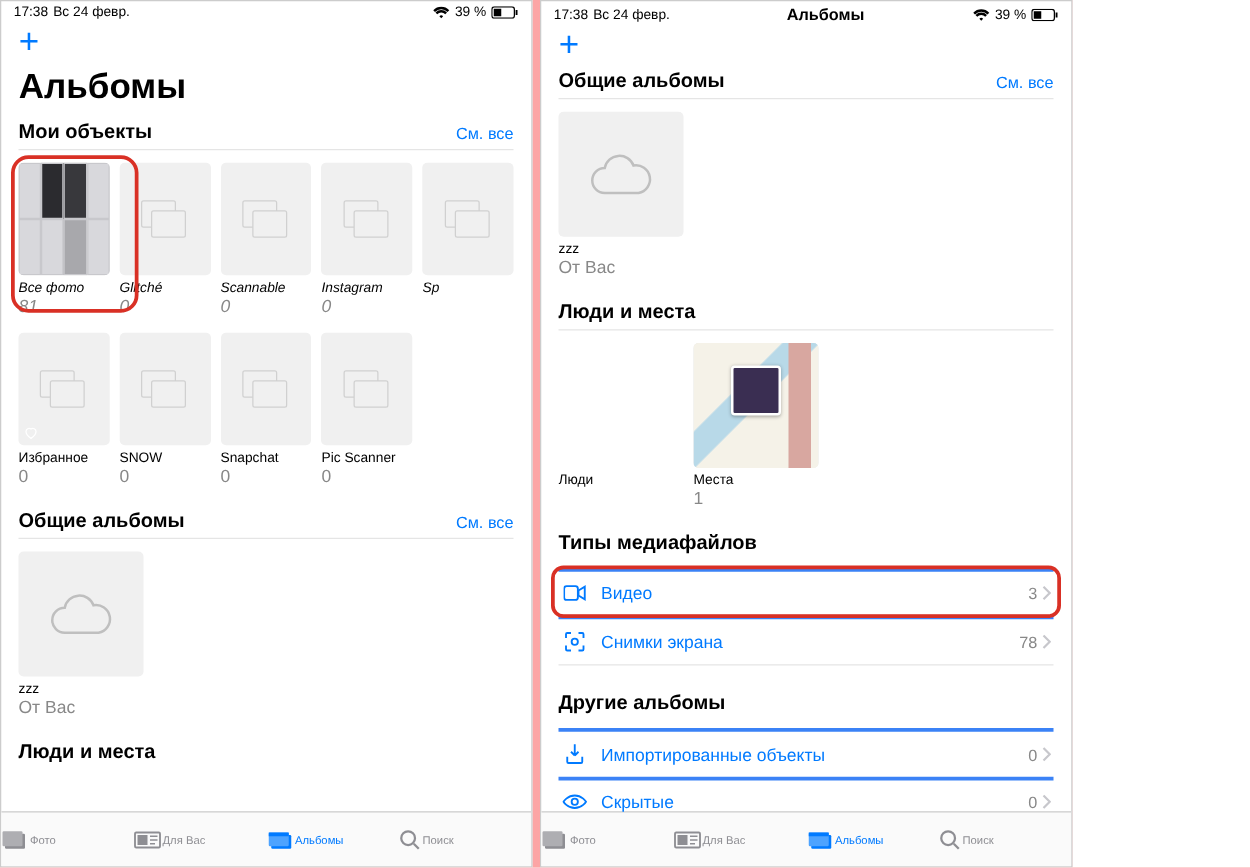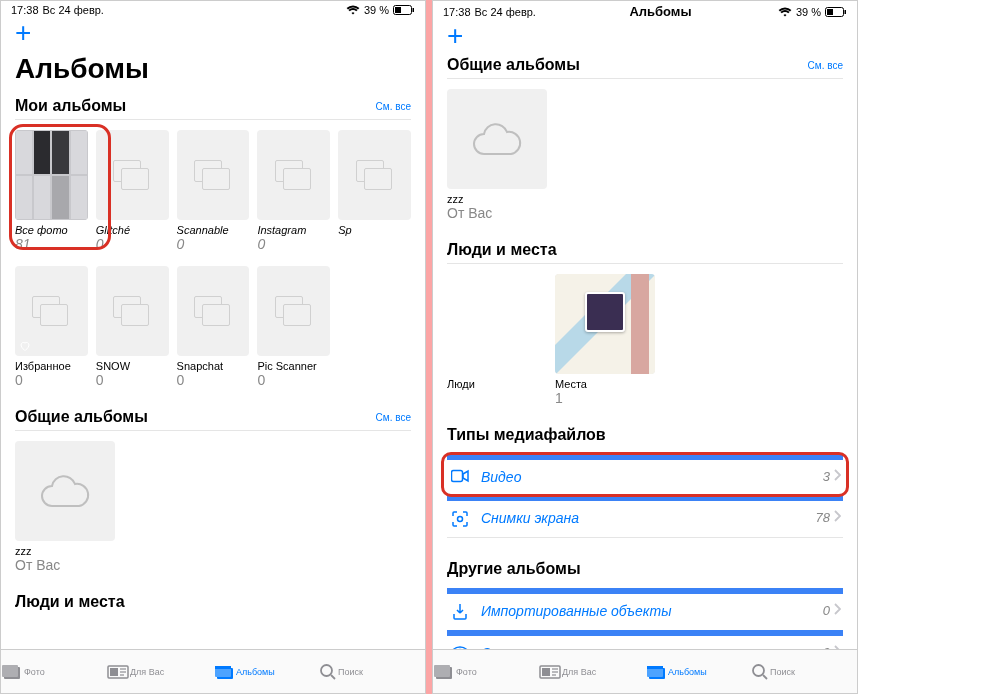--- a/index.html
+++ b/index.html
@@ -13,21 +13,21 @@
   .status-right svg { display: block; }
   .status-center { font-weight: 600; font-size: 13px; }
   
   .add-btn { color: #007aff; font-size: 28px; font-weight: 300; padding: 0 14px; line-height: 1; }
   .page-title { font-size: 28px; font-weight: 700; padding: 6px 14px 6px 14px; }
   
   .content { flex: 1; overflow-y: auto; padding: 0 14px; }
   
   .section-hdr { display: flex; justify-content: space-between; align-items: center; padding: 6px 0 4px 0; border-bottom: 1px solid #e5e5e5; margin-bottom: 10px; }
   .section-title { font-size: 16px; font-weight: 700; }
-  .see-all { color: #007aff; font-size: 10px; }
+  .see-all { color: #007aff; font-size: 13px; }
   
   .album-grid-5 { display: grid; grid-template-columns: repeat(5, 1fr); gap: 8px; margin-bottom: 14px; }
   .album-grid-5 .thumb { height: 90px; }
   .album-row { display: flex; gap: 8px; margin-bottom: 14px; }
   .album-row .album { width: 100px; }
   .album-row .thumb { height: 100px; }
   
   .album { display: flex; flex-direction: column; position: relative; }
   .thumb { width: 100%; background: #f0f0f0; border-radius: 4px; display: flex; align-items: center; justify-content: center; position: relative; overflow: hidden; }
   .album-label { font-size: 11px; color: #000; margin-top: 4px; white-space: nowrap; overflow: hidden; text-overflow: ellipsis; }
@@ -45,21 +45,21 @@
   .cloud-icon svg { display: block; }
   
   .highlight-red { position: absolute; border: 3px solid #d93025; border-radius: 14px; pointer-events: none; z-index: 50; }
   
   .places-thumb { background:#e8e8e8; position: relative; }
   .map-bg { position: absolute; inset: 0; background: linear-gradient(135deg,#f5f2e8 0%,#f5f2e8 35%,#b8d9e8 36%,#b8d9e8 50%,#f5f2e8 51%,#f5f2e8 100%); }
   .map-road { position:absolute; width:18px; height:100%; left:76px; background:#d8a7a0; }
   .map-pin { position:absolute; width:40px; height:40px; background:#3a2e52; border:2px solid #fff; top:18px; left:30px; border-radius:3px; box-shadow:0 1px 3px rgba(0,0,0,.3); }
   
   .media-list { margin-top: 6px; }
-  .media-row { display: flex; align-items: flex-start; padding: 9px 2px; border-top: 6px solid #3b82f6; font-size: 14px; font-style: italic; }
+  .media-row { display: flex; align-items: center; padding: 9px 2px; border-top: 3px solid #3b82f6; font-size: 14px; }
   .media-row:last-child { border-bottom: 1px solid #e5e5e5; }
   .media-icon { width: 22px; display: flex; justify-content: center; margin-right: 10px; }
   .media-icon svg { display: block; }
   .media-label { color: #007aff; flex: 0 0 auto; }
   .media-spacer { flex: 1; }
   .media-count { color: #888; font-size: 13px; margin-right: 4px; }
   .chevron svg { display: block; }
   .highlight-row-wrap { position: relative; }
   
   .tab-bar { display: flex; border-top: 1px solid #ccc; height: 44px; align-items: center; background: #fafafa; }
@@ -96,21 +96,21 @@
             <rect x="19.5" y="3" width="1.5" height="4" fill="#000"></rect>
           </svg>
       </div>
     </div>
     <div class="add-btn">+</div>
     <div class="page-title">Альбомы</div>
 
     <div class="content">
 
       <div class="section-hdr">
-        <div class="section-title">Мои альбомы</div>
+        <div class="section-title">Мои объекты</div>
         <div class="see-all">См. все</div>
       </div>
 
       <div style="position:relative;font-style:italic;">
         <div class="highlight-red" style="top:-6px; left:-6px; width:102px; height:126px;"></div>
         <div class="album-grid-5">
           <div class="album">
             <div class="thumb">
                 <div class="all-photos-mosaic">
                   <div></div>

